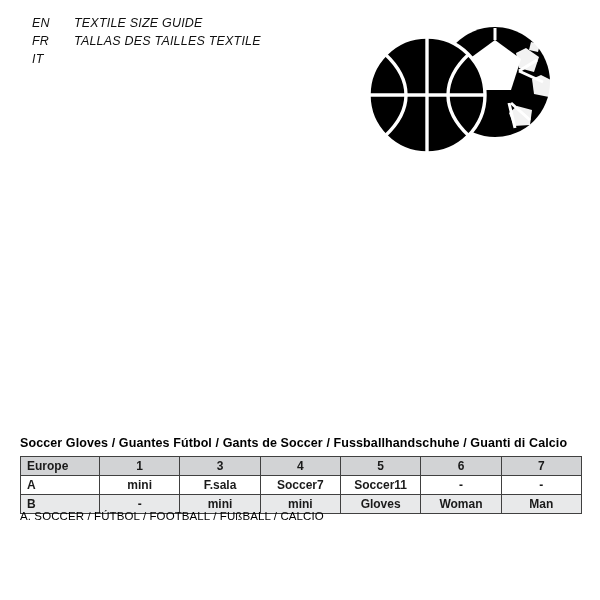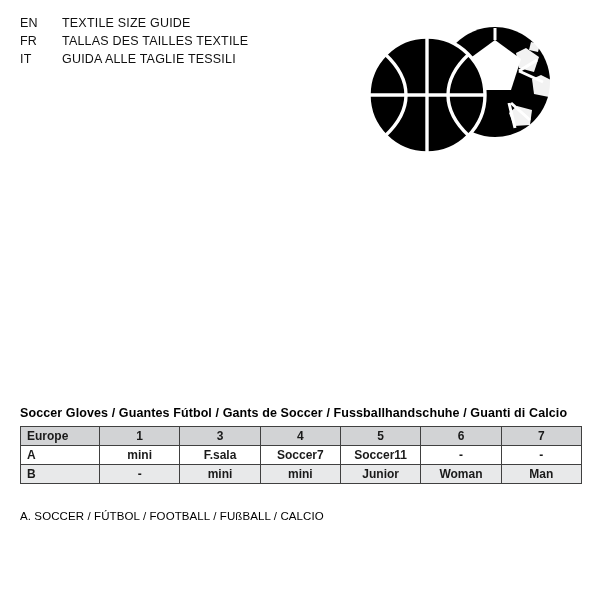--- a/index.html
+++ b/index.html
@@ -13,22 +13,23 @@
     position: relative;
     font-family: "Liberation Sans", sans-serif;
     color: #1a1a1a;
     overflow: hidden;
   }
 
   
   .legend {
     position: absolute;
     top: 14px;
-    left: 20px;
+    left: 32px;
     width: 320px;
+    font-style: italic;
   }
   .legend-row {
     display: flex;
     align-items: baseline;
     height: 18px;
     line-height: 18px;
   }
   .legend-code {
     width: 42px;
     font-size: 12.5px;
@@ -62,20 +63,21 @@
     top: 406px;
     width: 562px;
   }
   .table-title {
     font-size: 12.5px;
     font-weight: bold;
     color: #000;
     letter-spacing: 0.1px;
     margin-bottom: 6px;
     white-space: nowrap;
+    margin-top: 30px;
   }
   table.size-table {
     border-collapse: collapse;
     width: 562px;
     table-layout: fixed;
   }
   table.size-table td,
   table.size-table th {
     font-size: 12px;
     font-weight: bold;
@@ -120,21 +122,20 @@
   <div class="legend-row">
     <span class="legend-code">EN</span>
     <span class="legend-label">TEXTILE SIZE GUIDE</span>
   </div>
   <div class="legend-row">
     <span class="legend-code">FR</span>
     <span class="legend-label">TALLAS DES TAILLES TEXTILE</span>
   </div>
   <div class="legend-row">
     <span class="legend-code">IT</span>
-    <span class="legend-label">GUIDA ALLE TAGLIE TESSILI</span>
   </div>
 </div>
 
 <div class="illustration">
   <svg width="210" height="160" viewBox="0 0 210 160" aria-hidden="true">
     <g>
       <circle cx="140" cy="62" r="55" fill="#000000"></circle>
       <g stroke="#ffffff" stroke-width="3" fill="none">
         <path d="M140 20 l26 19 -10 31 -32 0 -10 -31 z" fill="#ffffff" stroke="none"></path>
         <path d="M140 8 v12 M98 40 l18 11 M182 40 l-18 11 M120 108 l6 -25 M160 108 l-6 -25"></path>
@@ -182,21 +183,21 @@
         <td>Soccer7</td>
         <td>Soccer11</td>
         <td>-</td>
         <td>-</td>
       </tr>
       <tr class="band">
         <td class="first-col">B</td>
         <td>-</td>
         <td>mini</td>
         <td>mini</td>
-        <td>Junior</td>
+        <td>Gloves</td>
         <td>Woman</td>
         <td>Man</td>
       </tr>
     </tbody>
   </table>
 </div>
 
 <div class="footnotes">
   <div class="footnote">A. SOCCER / FÚTBOL / FOOTBALL / FUßBALL / CALCIO</div>
 </div>

